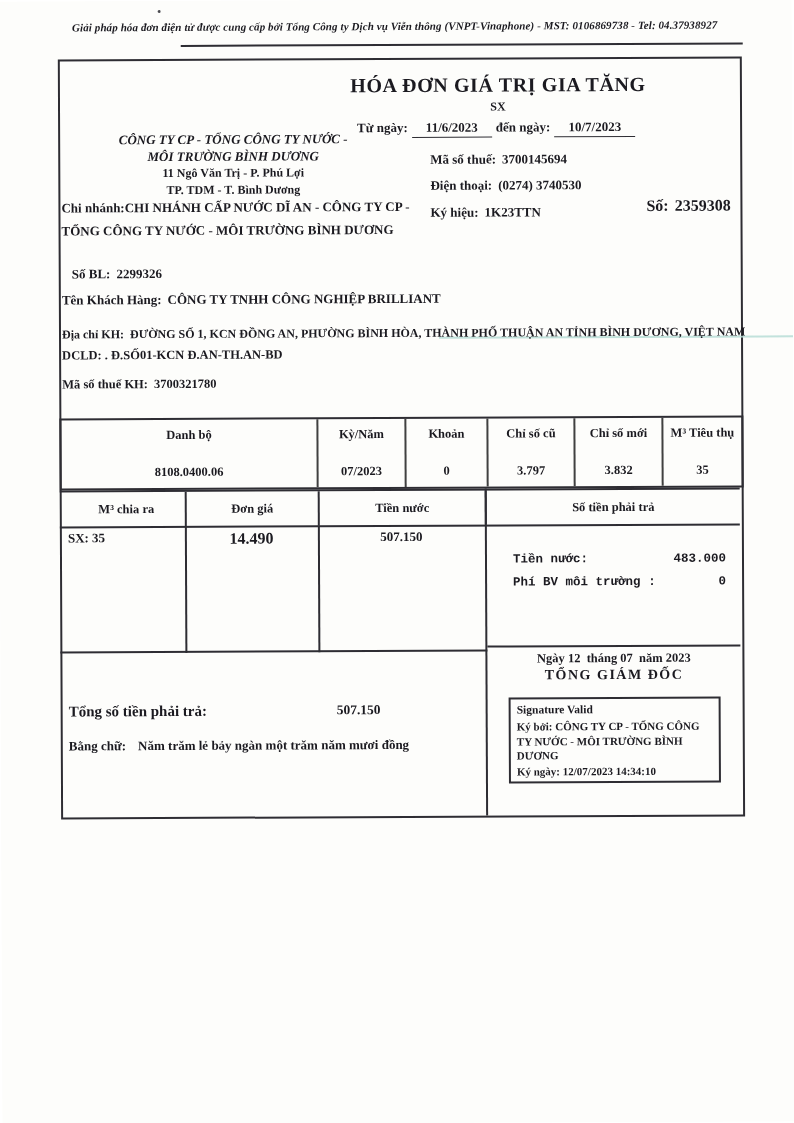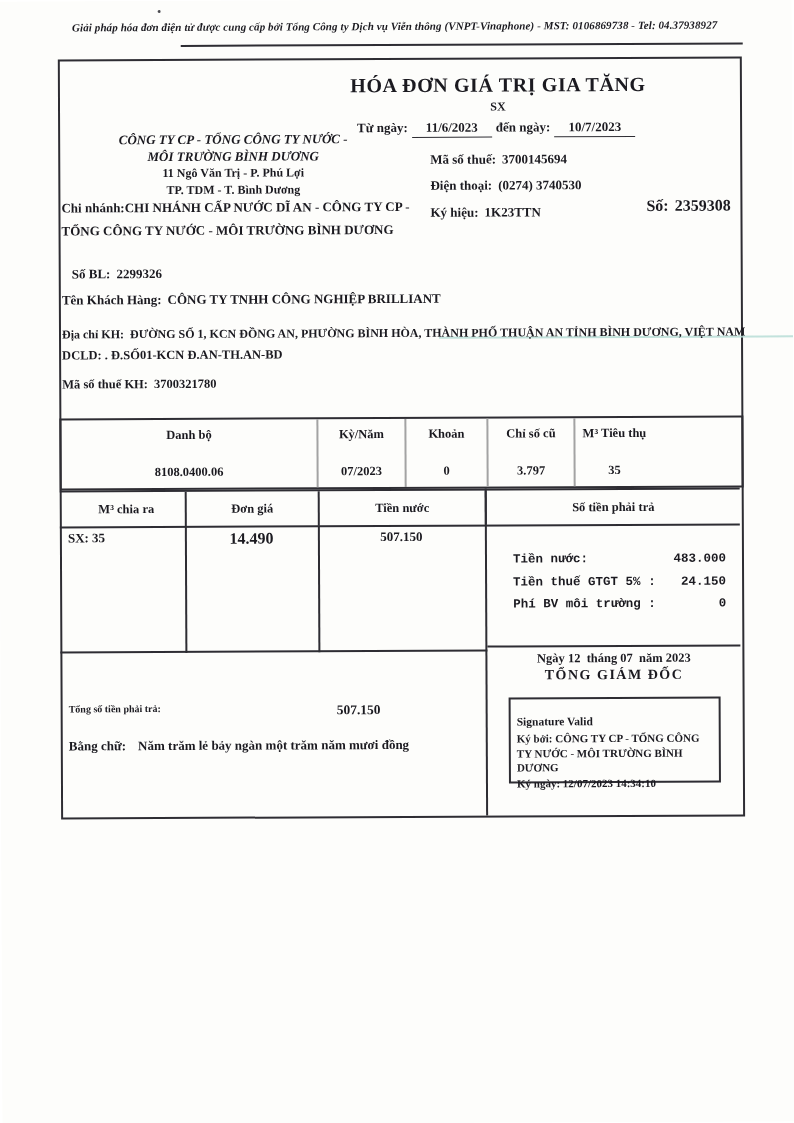--- a/index.html
+++ b/index.html
@@ -33,21 +33,21 @@
   .invoice-no{left:648px;top:198px;font-size:16px;}
 
   .cust-name{left:63px;top:291px;font-size:13px;}
   .cust-addr{left:63px;top:326px;font-size:12px;white-space:nowrap;}
   .cust-dcld{left:63px;top:347px;font-size:12.5px;}
   .cust-tax{left:63px;top:376px;font-size:12.5px;}
 
   .t1{left:60px;top:417px;width:680px;height:68px;border:2px solid #2e2d33;display:flex;box-sizing:content-box;}
   .t1 .cell{box-sizing:border-box;display:flex;flex-direction:column;justify-content:space-between;
     align-items:center;padding:8px 2px 8px;font-size:12.5px;}
-  .t1 .cell + .cell{border-left:2px solid #a3a3a3;}
+  .t1 .cell + .cell{border-left:2px solid #404040;}
 
   .t2h{left:60px;top:489px;width:680px;height:34px;border-top:2px solid #2e2d33;border-bottom:2px solid #2e2d33;
     display:flex;align-items:center;}
   .t2h .cell{box-sizing:border-box;text-align:center;font-size:12.5px;height:100%;display:flex;align-items:center;justify-content:center;}
   .t2h .cell + .cell{border-left:2px solid #2e2d33;}
 
   .u-chia{left:68px;top:529px;font-size:13px;}
   .u-gia{left:185px;top:529px;width:133px;text-align:center;font-size:16px;}
   .u-nuoc{left:318px;top:529px;width:167px;text-align:center;font-size:13px;}
 
@@ -55,26 +55,26 @@
   .vline-left2{left:318px;top:525px;width:2px;height:127px;background:#2e2d33;}
   .vline-right{left:485px;top:489px;width:2px;height:327px;background:#2e2d33;}
   .hline-left{left:60px;top:650px;width:427px;height:2px;background:#2e2d33;}
   .hline-right{left:487px;top:646px;width:253px;height:2px;background:#2e2d33;}
 
   .amounts{left:487px;top:549px;width:253px;}
   .amount-row{display:flex;justify-content:space-between;padding:0 14px 0 26px;font-size:12.5px;line-height:22.5px;font-family:Liberation Mono, monospace;}
 
   .signdate{left:487px;top:652px;width:253px;text-align:center;font-size:12.5px;white-space:pre;}
   .role{left:487px;top:668px;width:253px;text-align:center;font-size:14px;letter-spacing:1.5px;}
-  .sigbox{left:508px;top:698px;width:212px;height:86px;border:2px solid #2e2d33;box-sizing:border-box;padding:16px 6px;}
+  .sigbox{left:508px;top:698px;width:212px;height:86px;border:2px solid #2e2d33;box-sizing:border-box;padding:4px 6px;}
   .sig-valid{font-size:11.5px;margin-bottom:4px;}
   .sig-by{font-size:11px;line-height:14.5px;}
   .sig-date{font-size:11px;margin-top:2px;}
 
-  .total-label{left:68px;top:702px;font-size:10px;}
+  .total-label{left:68px;top:702px;font-size:15px;}
   .total-value{left:336px;top:702px;font-size:13.5px;}
   .words{left:68px;top:737px;font-size:13px;}
   .words .lbl{margin-right:12px;}
 </style>
 </head>
 <body>
 
 <div class="sheet">
 
   <div class="abs provider">Giải pháp hóa đơn điện tử được cung cấp bởi Tổng Công ty Dịch vụ Viễn thông (VNPT-Vinaphone) - MST: 0106869738 - Tel: 04.37938927</div>
@@ -124,20 +124,24 @@
       <span>07/2023</span>
     </div>
     <div class="cell" style="width:82px;">
       <span>Khoản</span>
       <span>0</span>
     </div>
     <div class="cell" style="width:87px;">
       <span>Chỉ số cũ</span>
       <span>3.797</span>
     </div>
+    <div class="cell" style="width:88px;">
+      <span>Chỉ số mới</span>
+      <span>3.832</span>
+    </div>
     <div class="cell" style="width:80px;">
       <span>M³ Tiêu thụ</span>
       <span>35</span>
     </div>
   </div>
 
   <div class="abs t2h">
     <div class="cell" style="width:125px;padding-left:8px;">M³ chia ra</div>
     <div class="cell" style="width:133px;">Đơn giá</div>
     <div class="cell" style="width:167px;">Tiền nước</div>
@@ -153,24 +157,20 @@
   <div class="abs vline-right"></div>
   <div class="abs hline-left"></div>
   <div class="abs hline-right"></div>
 
   <div class="abs amounts">
     <div class="amount-row">
         <span>Tiền nước:</span>
         <span>483.000</span>
       </div>
     <div class="amount-row">
-        <span>Tiền thuế GTGT 5% :</span>
-        <span>24.150</span>
-      </div>
-    <div class="amount-row">
         <span>Phí BV môi trường :</span>
         <span>0</span>
       </div>
   </div>
 
   <div class="abs signdate">Ngày 12  tháng 07  năm 2023</div>
   <div class="abs role">TỔNG GIÁM ĐỐC</div>
 
   <div class="abs sigbox">
     <div class="sig-valid">Signature Valid</div>

